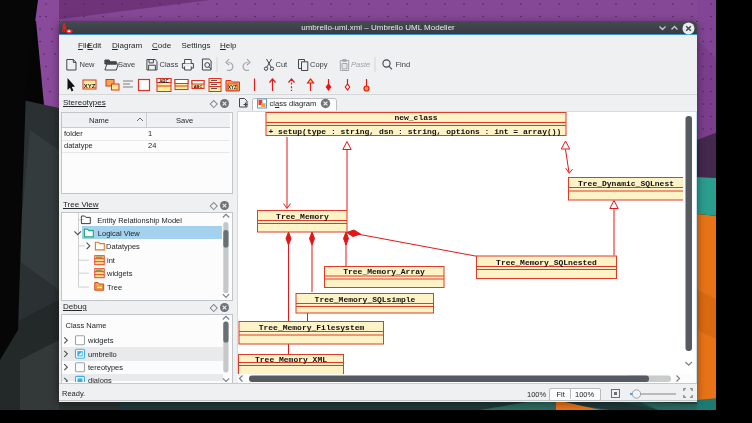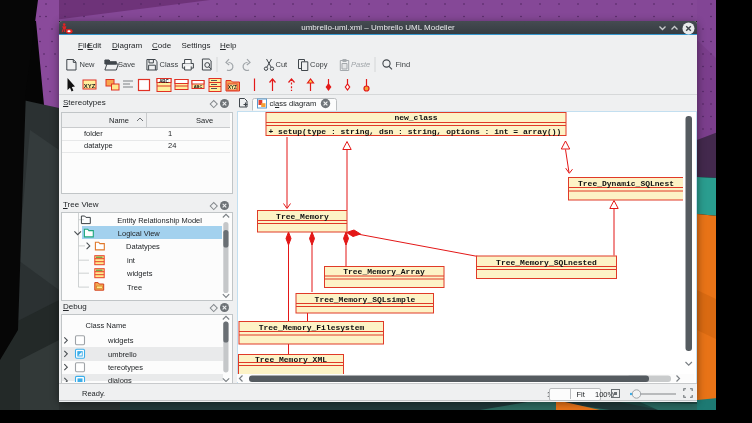--- a/index.html
+++ b/index.html
@@ -7,26 +7,26 @@
 #win{left:59px;top:21px;width:638px;height:380px;background:#eff0f1;border-radius:3px 3px 0 0;box-shadow:0 2px 8px rgba(0,0,0,.45);}
 #titlebar{left:0;top:0;width:638px;height:13px;background:linear-gradient(#454b51,#363c42);border-radius:3px 3px 0 0;}
 #accent{left:0;top:13px;width:638px;height:1.1px;background:#3597ce;}
 #title{left:0;top:1px;width:638px;text-align:center;font-size:8px;color:#e8eaeb;}
 #menubar{left:0;top:14.5px;width:638px;height:16.5px;background:#eff0f1;}
 .menu{top:19.5px;font-size:8px;color:#232629;}
 .menu u{text-decoration-thickness:0.8px;text-underline-offset:1px;}
 .tb1label{top:60px;font-size:7.5px;color:#3a3e41;}
 .tb1gray{color:#9fa4a8;font-style:italic;}
 
-.dockhead{font-size:8px;color:#232629;}
+.dockhead{font-size:8px;color:#232629;text-decoration:underline;}
 .dockhead u{text-decoration-thickness:0.8px;text-underline-offset:1px;}
 .float-ico{width:3.5px;height:3.5px;border:0.9px solid #84888c;transform:rotate(45deg);}
 .close-ico{width:9px;height:9px;border-radius:50%;background:#6e7377;color:#eff0f1;font-size:6.5px;line-height:9.5px;text-align:center;font-weight:bold;}
 .panel{background:#fcfcfc;border:1px solid #c1c5c7;}
-.smalltxt{font-size:7.5px;color:#232629;margin-left:20px;}
+.smalltxt{font-size:7.5px;color:#232629;}
 
 #statusbar{left:0;top:362px;width:638px;height:18px;background:#eff0f1;border-top:1px solid #c8cacc;}
 </style></head>
 <body>
 
 <svg class="abs" style="left:0;top:0" width="752" height="423" viewBox="0 0 752 423">
   <rect x="0" y="0" width="752" height="423" fill="#050505"></rect>
 
   <polygon points="28,0 718,0 718,21 28,21" fill="#854897"></polygon>
   <polygon points="38,0 210,0 46,21 38,21" fill="#6e3379"></polygon>

